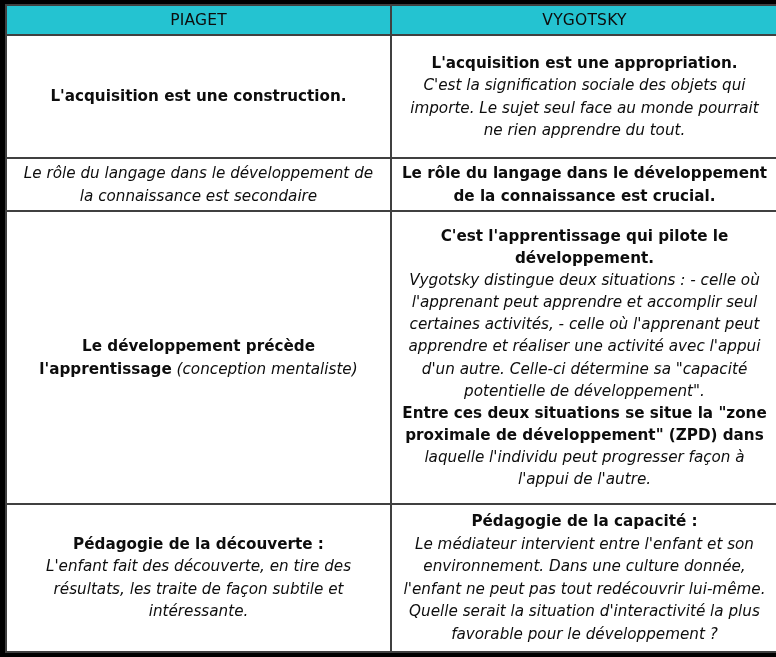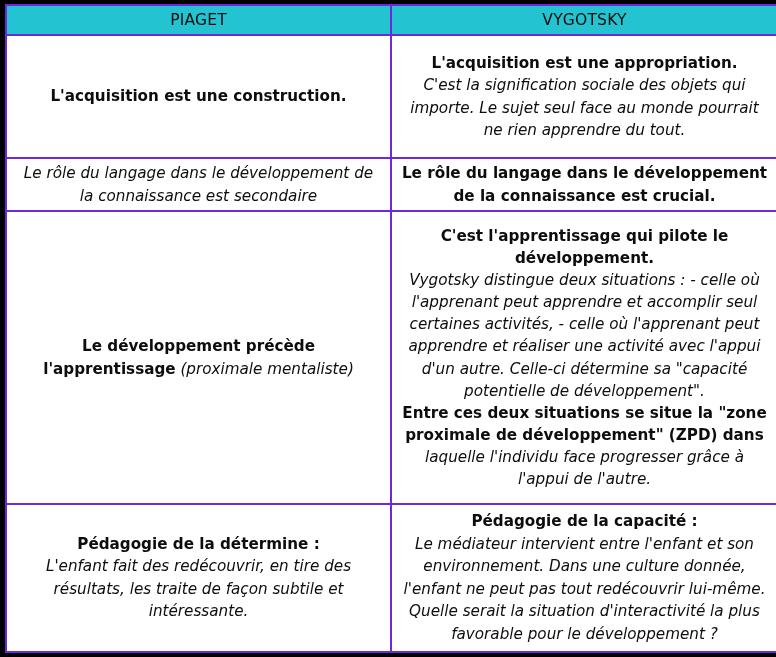--- a/index.html
+++ b/index.html
@@ -28,21 +28,21 @@
 
   table.compare-table {
     width: 100%;
     height: 100%;
     border-collapse: collapse;
     table-layout: fixed;
   }
 
   table.compare-table td,
   table.compare-table th {
-    border: 2px solid #6d28d9;
+    border: 2px solid #404040;
     text-align: center;
     vertical-align: middle;
     padding: 3px 8px;
     box-sizing: border-box;
     color: #0d0d0d;
     font-weight: normal;
   }
 
   thead th {
     background: #24c3d1;
@@ -114,40 +114,40 @@
           <div class="cell-lines">
             <span class="b">Le rôle du langage dans le développement de la connaissance est crucial.</span>
           </div>
         </td>
       </tr>
 
       <tr class="row-3">
         <td class="col-left">
           <div class="cell-lines">
             <span class="b">Le développement précède l'apprentissage</span>
-            <span class="n">(proximale mentaliste)</span>
+            <span class="n">(conception mentaliste)</span>
           </div>
         </td>
         <td class="col-right dense">
           <div class="cell-lines">
             <div class="b">C'est l'apprentissage qui pilote le développement.</div>
             <div class="n">Vygotsky distingue deux situations :
 - celle où l'apprenant peut apprendre et accomplir seul certaines activités,
 - celle où l'apprenant peut apprendre et réaliser une activité avec l'appui d'un autre. Celle-ci détermine sa "capacité potentielle de développement".</div>
             <div class="b">Entre ces deux situations se situe la "zone proximale de développement" (ZPD) dans</div>
-            <div class="n">laquelle l'individu face progresser grâce à l'appui de l'autre.</div>
+            <div class="n">laquelle l'individu peut progresser façon à l'appui de l'autre.</div>
           </div>
         </td>
       </tr>
 
       <tr class="row-4">
         <td class="col-left">
           <div class="cell-lines">
-            <div class="b">Pédagogie de la détermine :</div>
-            <div class="n">L'enfant fait des redécouvrir, en tire des résultats, les traite de façon subtile et intéressante.</div>
+            <div class="b">Pédagogie de la découverte :</div>
+            <div class="n">L'enfant fait des découverte, en tire des résultats, les traite de façon subtile et intéressante.</div>
           </div>
         </td>
         <td class="col-right">
           <div class="cell-lines">
             <div class="b">Pédagogie de la capacité :</div>
             <div class="n">Le médiateur intervient entre l'enfant et son environnement. Dans une culture donnée, l'enfant ne peut pas tout redécouvrir lui-même. Quelle serait la situation d'interactivité la plus favorable pour le développement ?</div>
           </div>
         </td>
       </tr>
 

